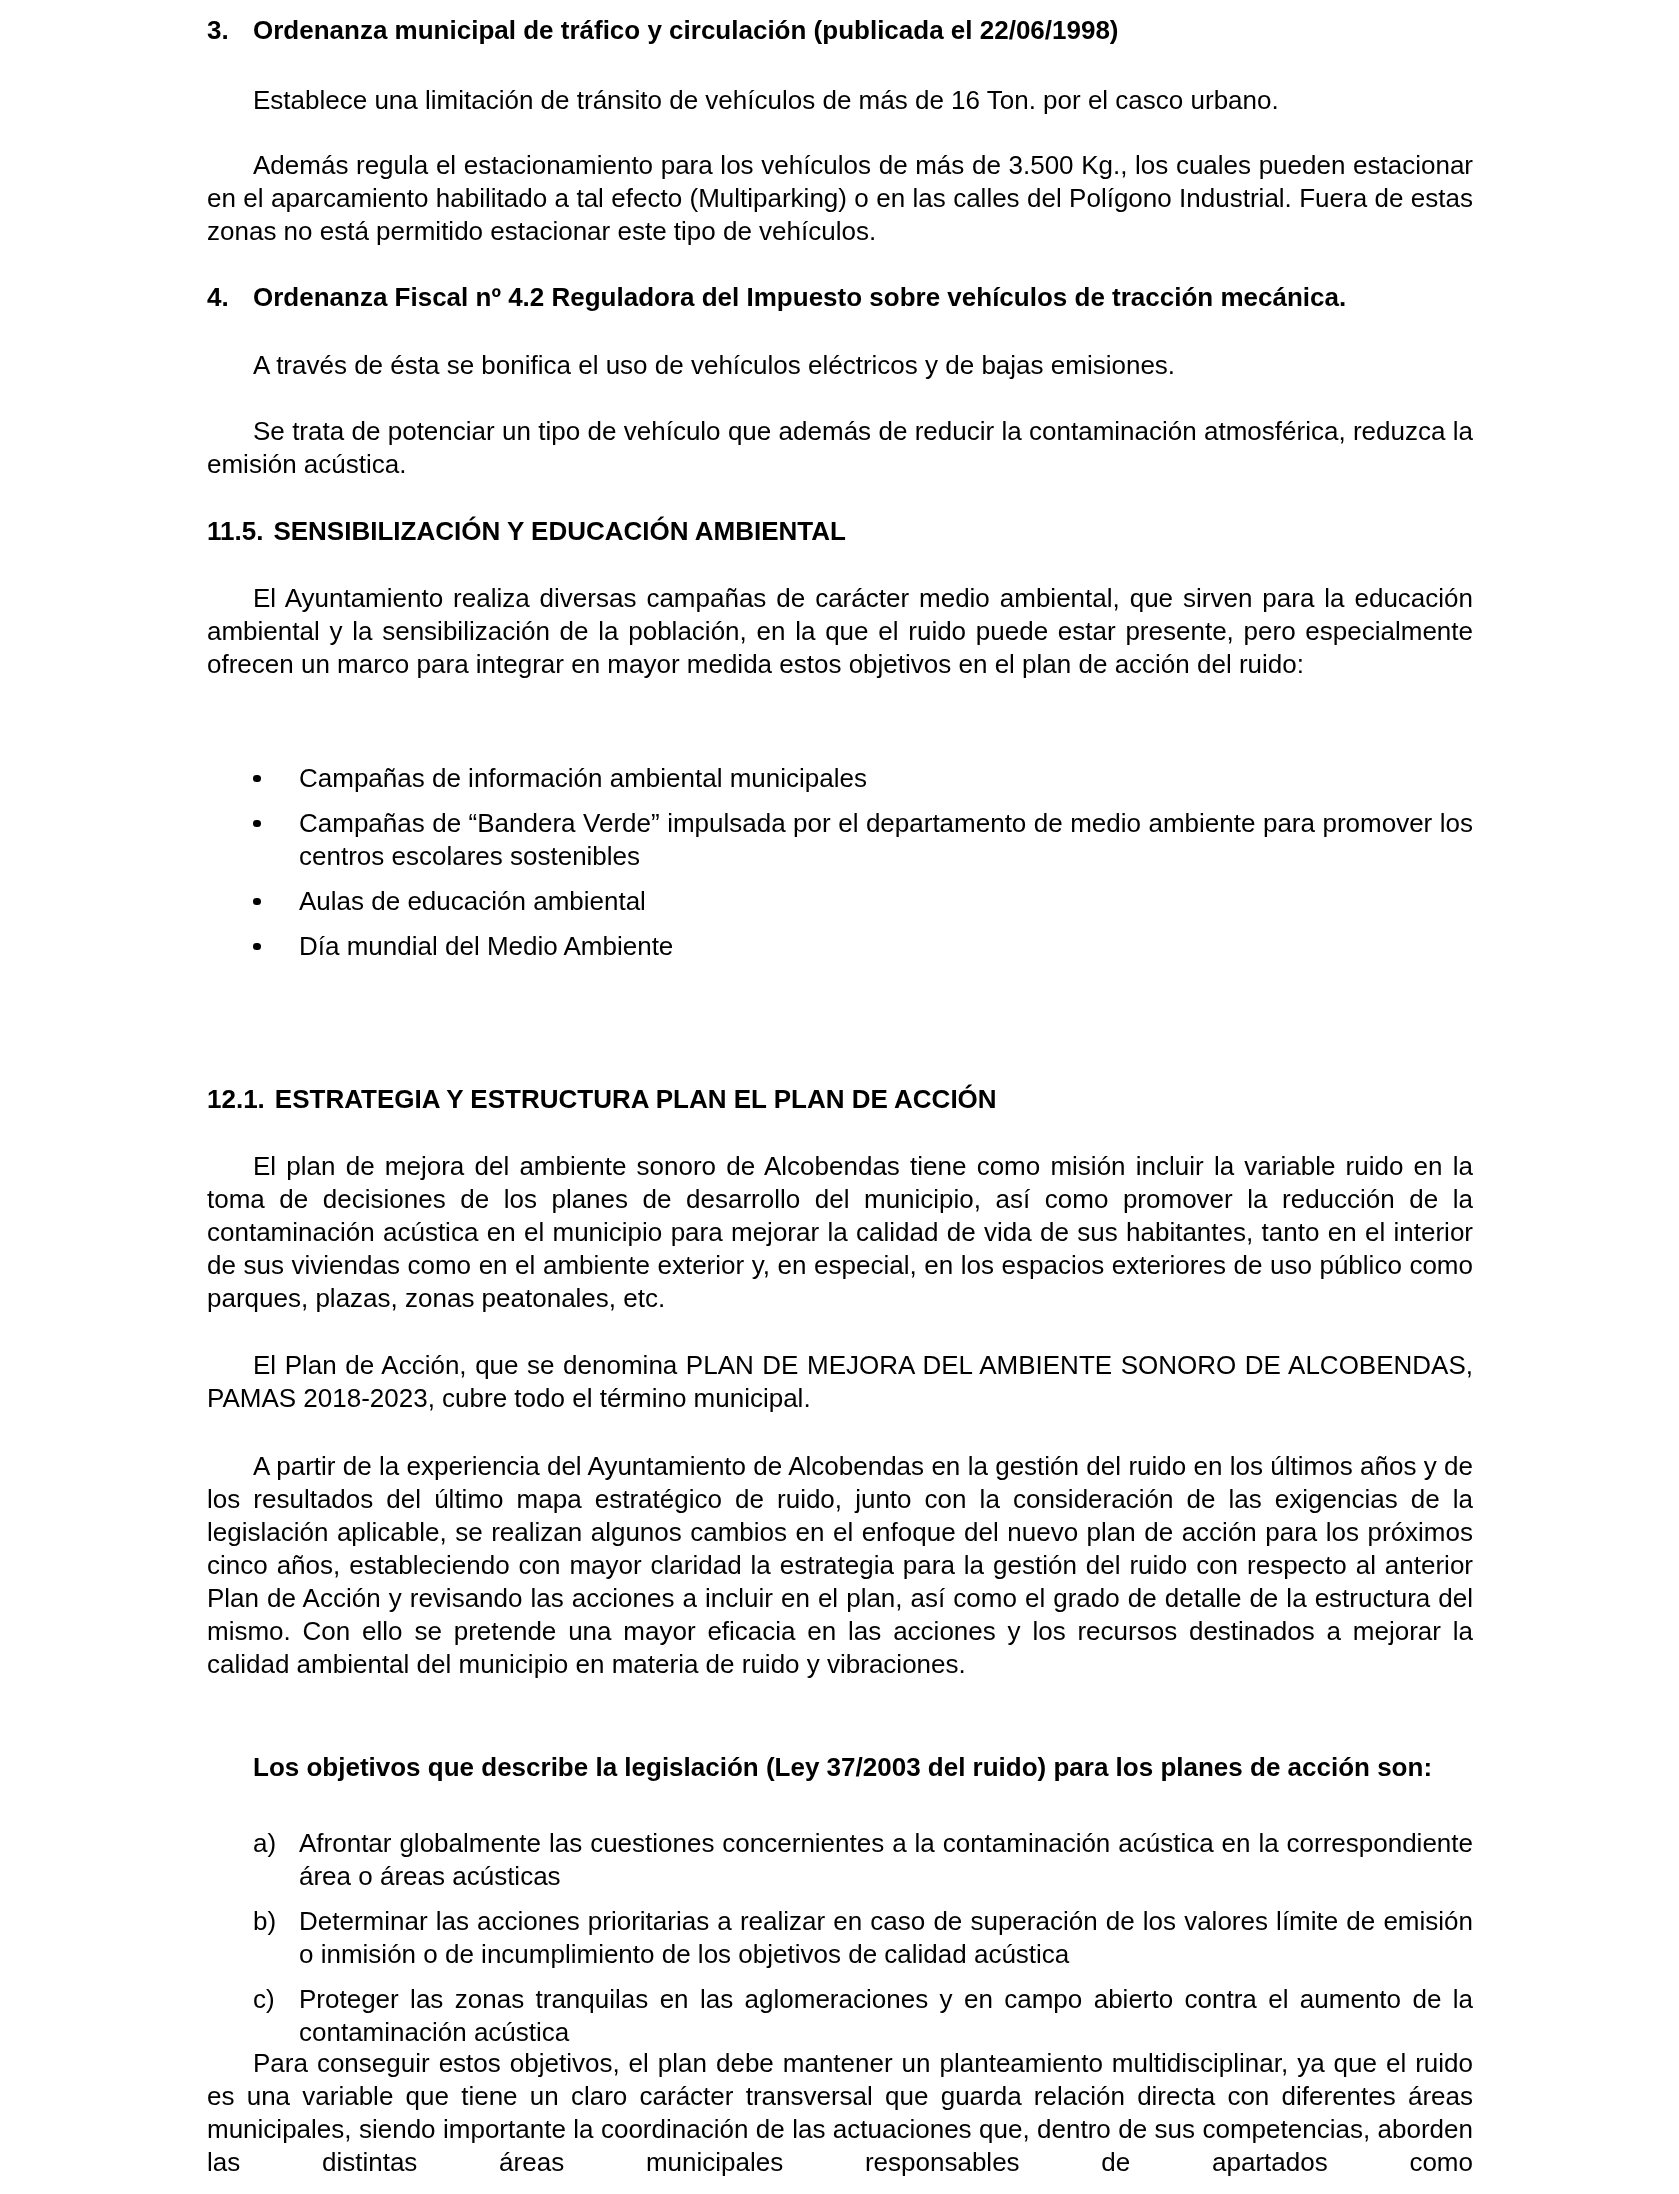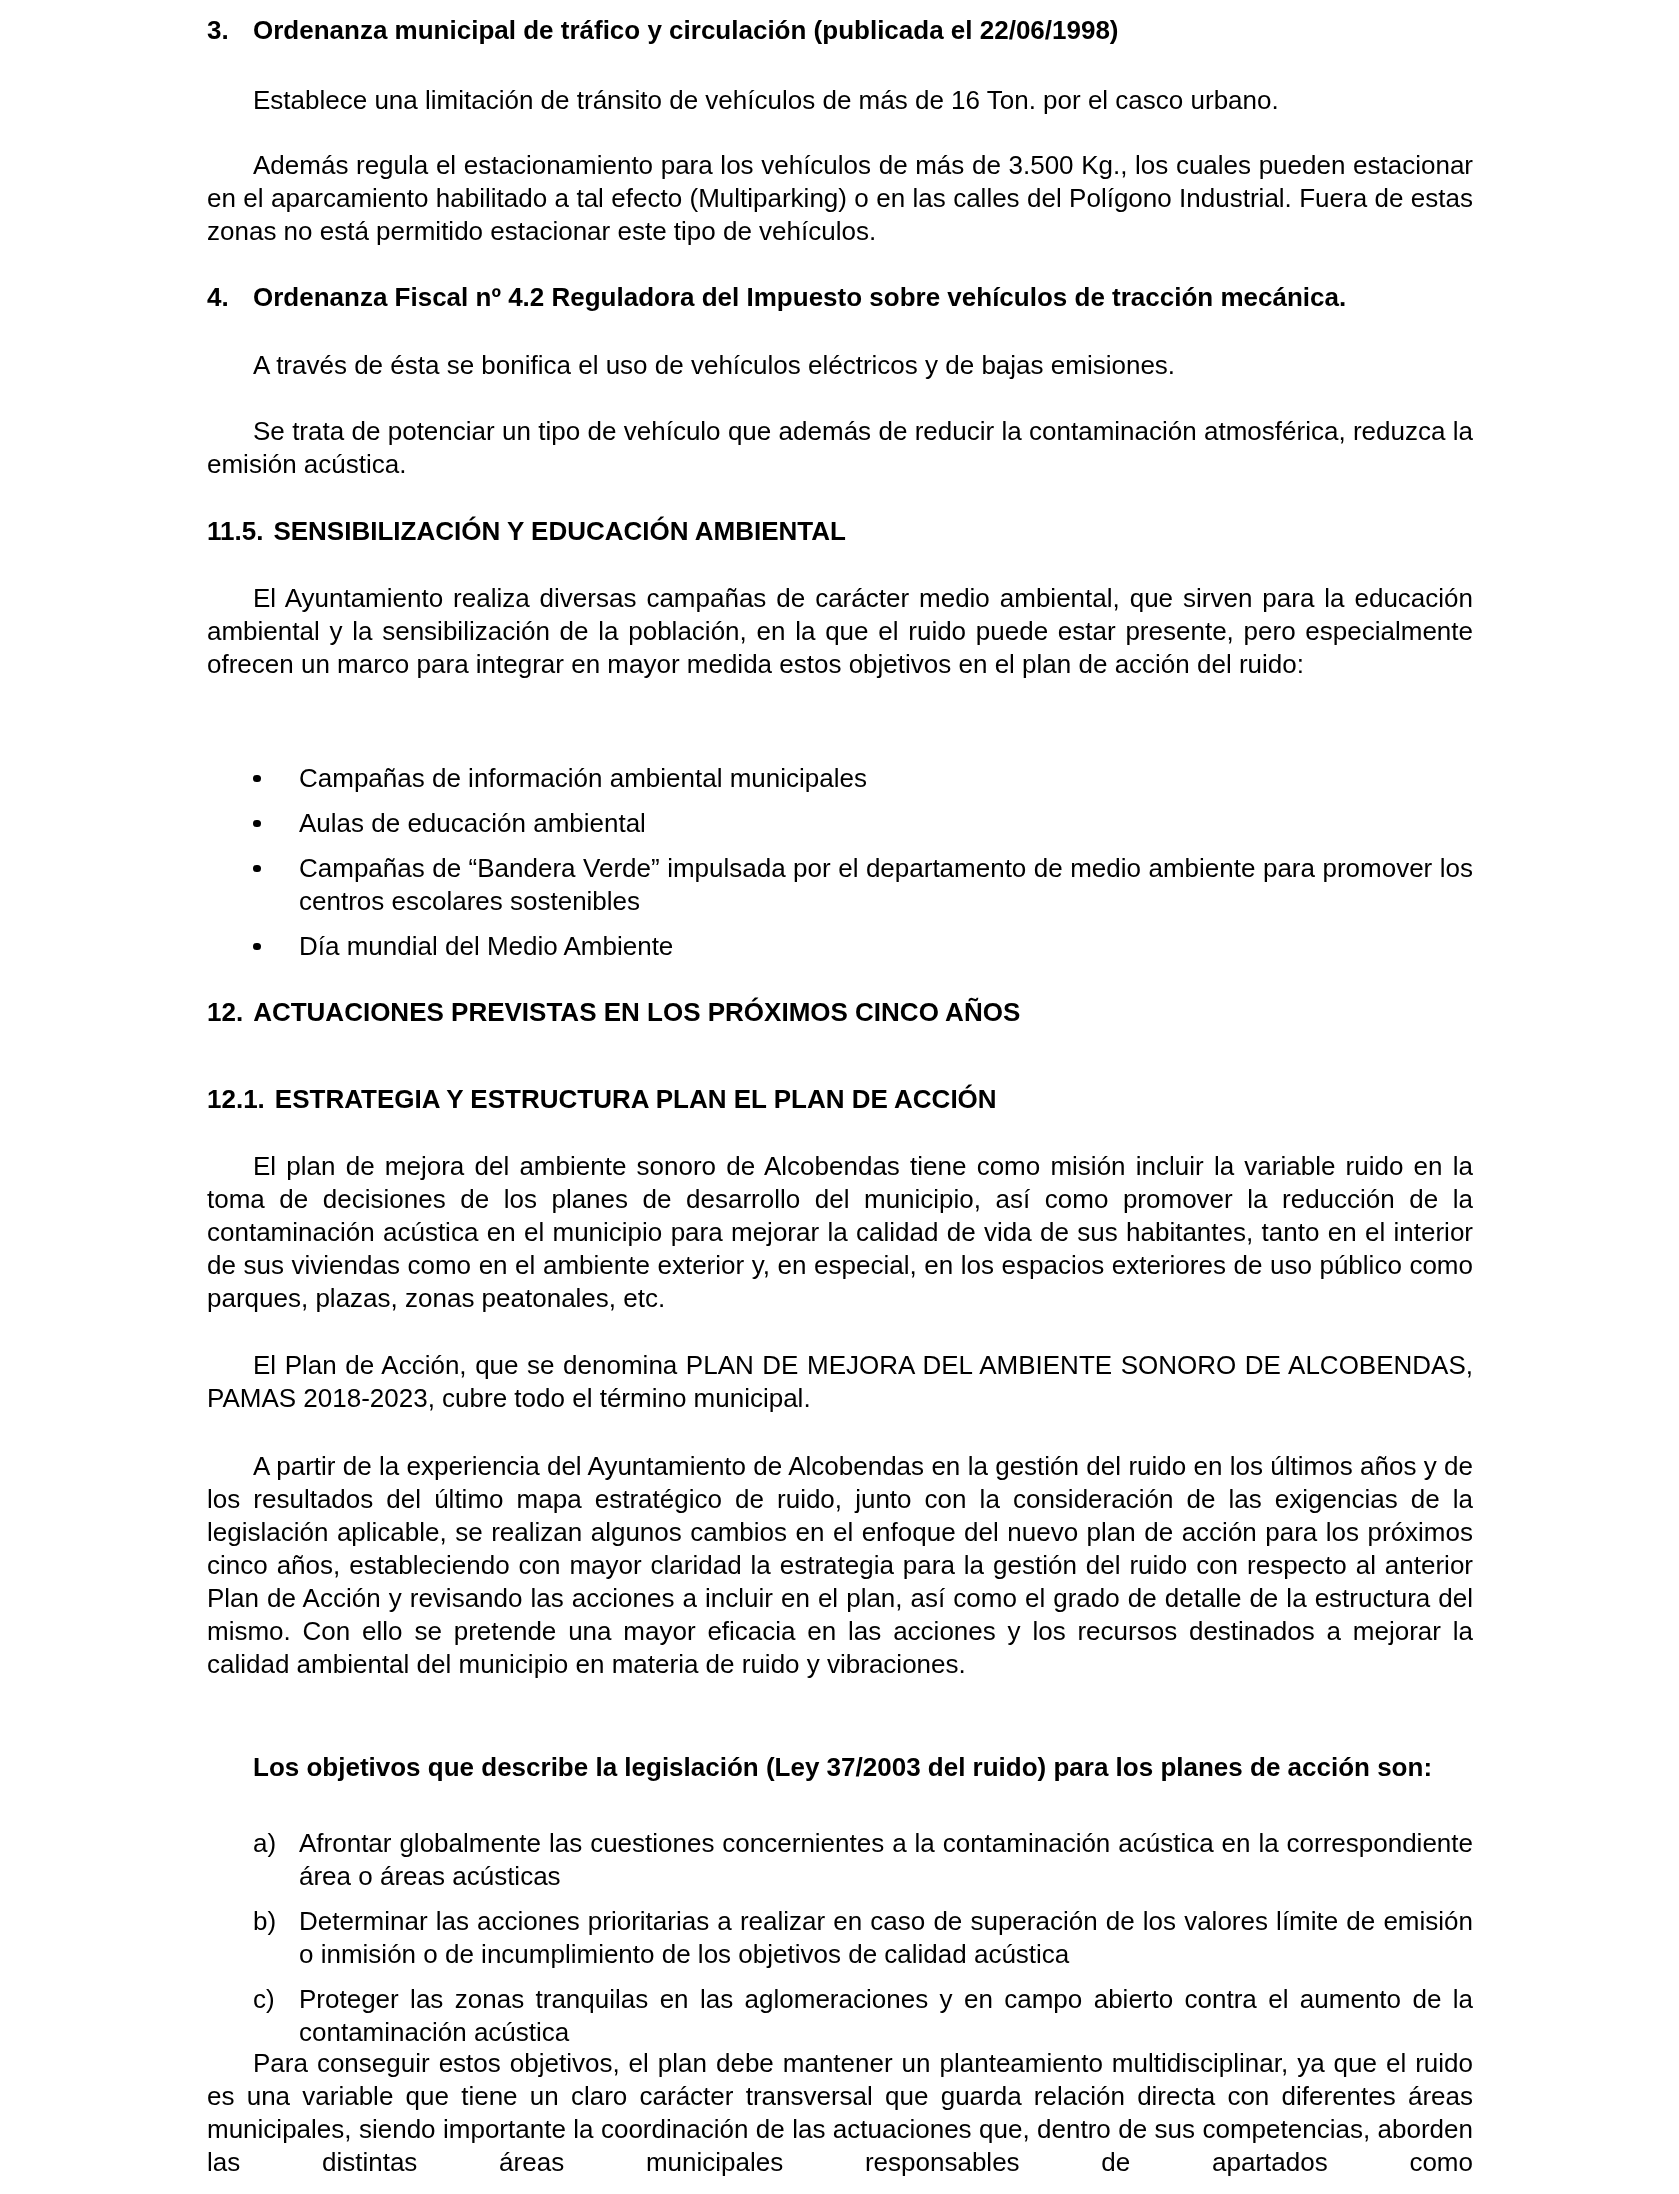--- a/index.html
+++ b/index.html
@@ -44,29 +44,26 @@
 
   <div class="blk h sec-h" style="top:515px;">
     <span class="num">11.5.</span><span>SENSIBILIZACIÓN Y EDUCACIÓN AMBIENTAL</span>
   </div>
 
   <div class="blk p" style="top:582px;">El Ayuntamiento realiza diversas campañas de carácter medio ambiental, que sirven para la educación ambiental y la sensibilización de la población, en la que el ruido puede estar presente, pero especialmente ofrecen un marco para integrar en mayor medida estos objetivos en el plan de acción del ruido:</div>
 
   <div class="blk" style="top:750px;">
     <ul class="bl">
       <li><span class="marker"></span><span>Campañas de información ambiental municipales</span></li>
+      <li><span class="marker"></span><span>Campañas de “Bandera Verde” impulsada por el departamento de medio ambiente para promover  los centros escolares sostenibles</span></li>
       <li><span class="marker"></span><span>Aulas de educación ambiental</span></li>
-      <li><span class="marker"></span><span>Campañas de “Bandera Verde” impulsada por el departamento de medio ambiente para promover  los centros escolares sostenibles</span></li>
       <li><span class="marker"></span><span>Día mundial del Medio Ambiente</span></li>
     </ul>
   </div>
 
-  <div class="blk h sec-h" style="top:996px;">
-    <span class="num">12.</span><span>ACTUACIONES PREVISTAS EN LOS PRÓXIMOS CINCO AÑOS</span>
-  </div>
 
   <div class="blk h sec-h" style="top:1083px;">
     <span class="num">12.1.</span><span>ESTRATEGIA Y ESTRUCTURA PLAN EL PLAN DE ACCIÓN</span>
   </div>
 
   <div class="blk p" style="top:1150px;">El plan de mejora del ambiente sonoro de Alcobendas tiene como misión incluir la variable ruido en la toma de decisiones de los planes de desarrollo del  municipio, así como promover la reducción de la contaminación acústica en el municipio para mejorar la calidad de vida de sus habitantes, tanto en el interior de sus viviendas como en el ambiente exterior y, en especial, en los espacios exteriores de uso público como parques, plazas, zonas peatonales, etc.</div>
 
   <div class="blk p" style="top:1349px;">El Plan de Acción, que se denomina PLAN DE MEJORA DEL AMBIENTE SONORO DE ALCOBENDAS, PAMAS 2018-2023, cubre todo el término municipal.</div>
 
   <div class="blk p" style="top:1450px;">A partir de la experiencia del Ayuntamiento de Alcobendas en la gestión del ruido en los últimos años y de los resultados del último mapa estratégico de ruido, junto con la consideración de las exigencias de la legislación aplicable, se realizan algunos cambios en el enfoque del nuevo plan de acción  para los próximos cinco años, estableciendo con mayor claridad la estrategia para la gestión del ruido con respecto al anterior Plan de Acción y revisando las acciones a incluir en el plan, así como el grado de detalle de la estructura del mismo. Con ello se pretende una mayor eficacia en las acciones y los recursos destinados a mejorar la calidad ambiental del municipio en materia de ruido y vibraciones.</div>

